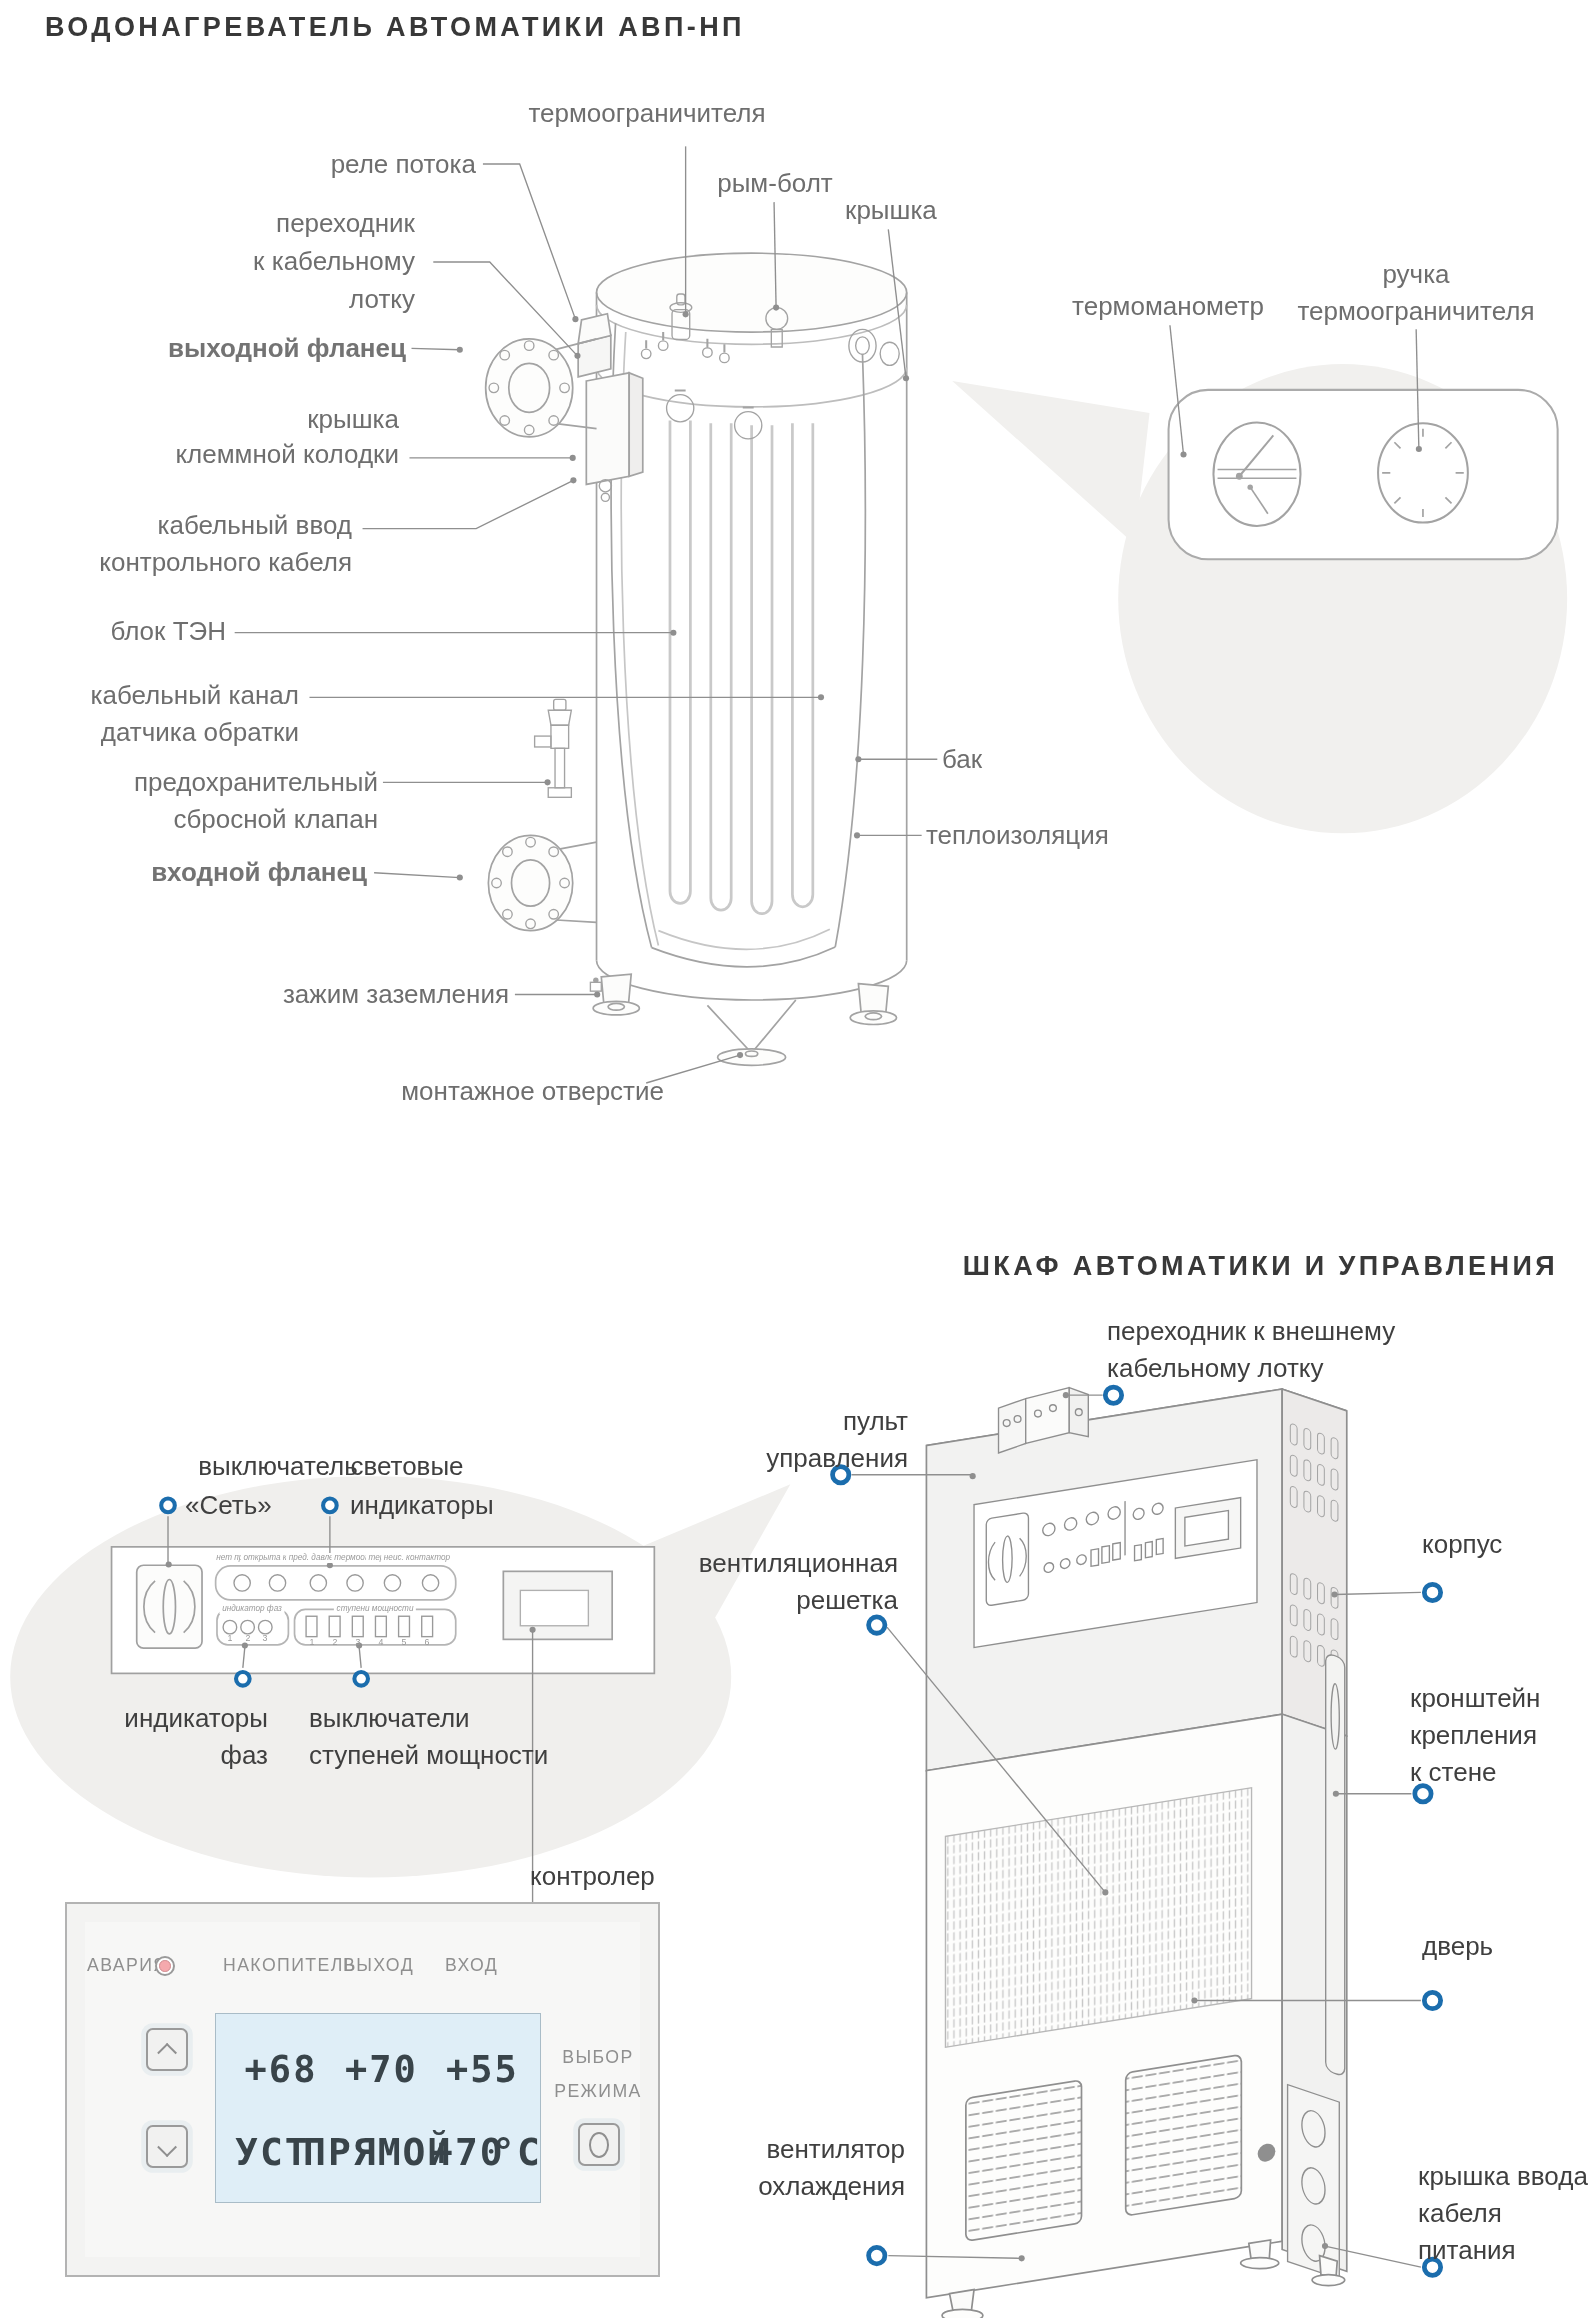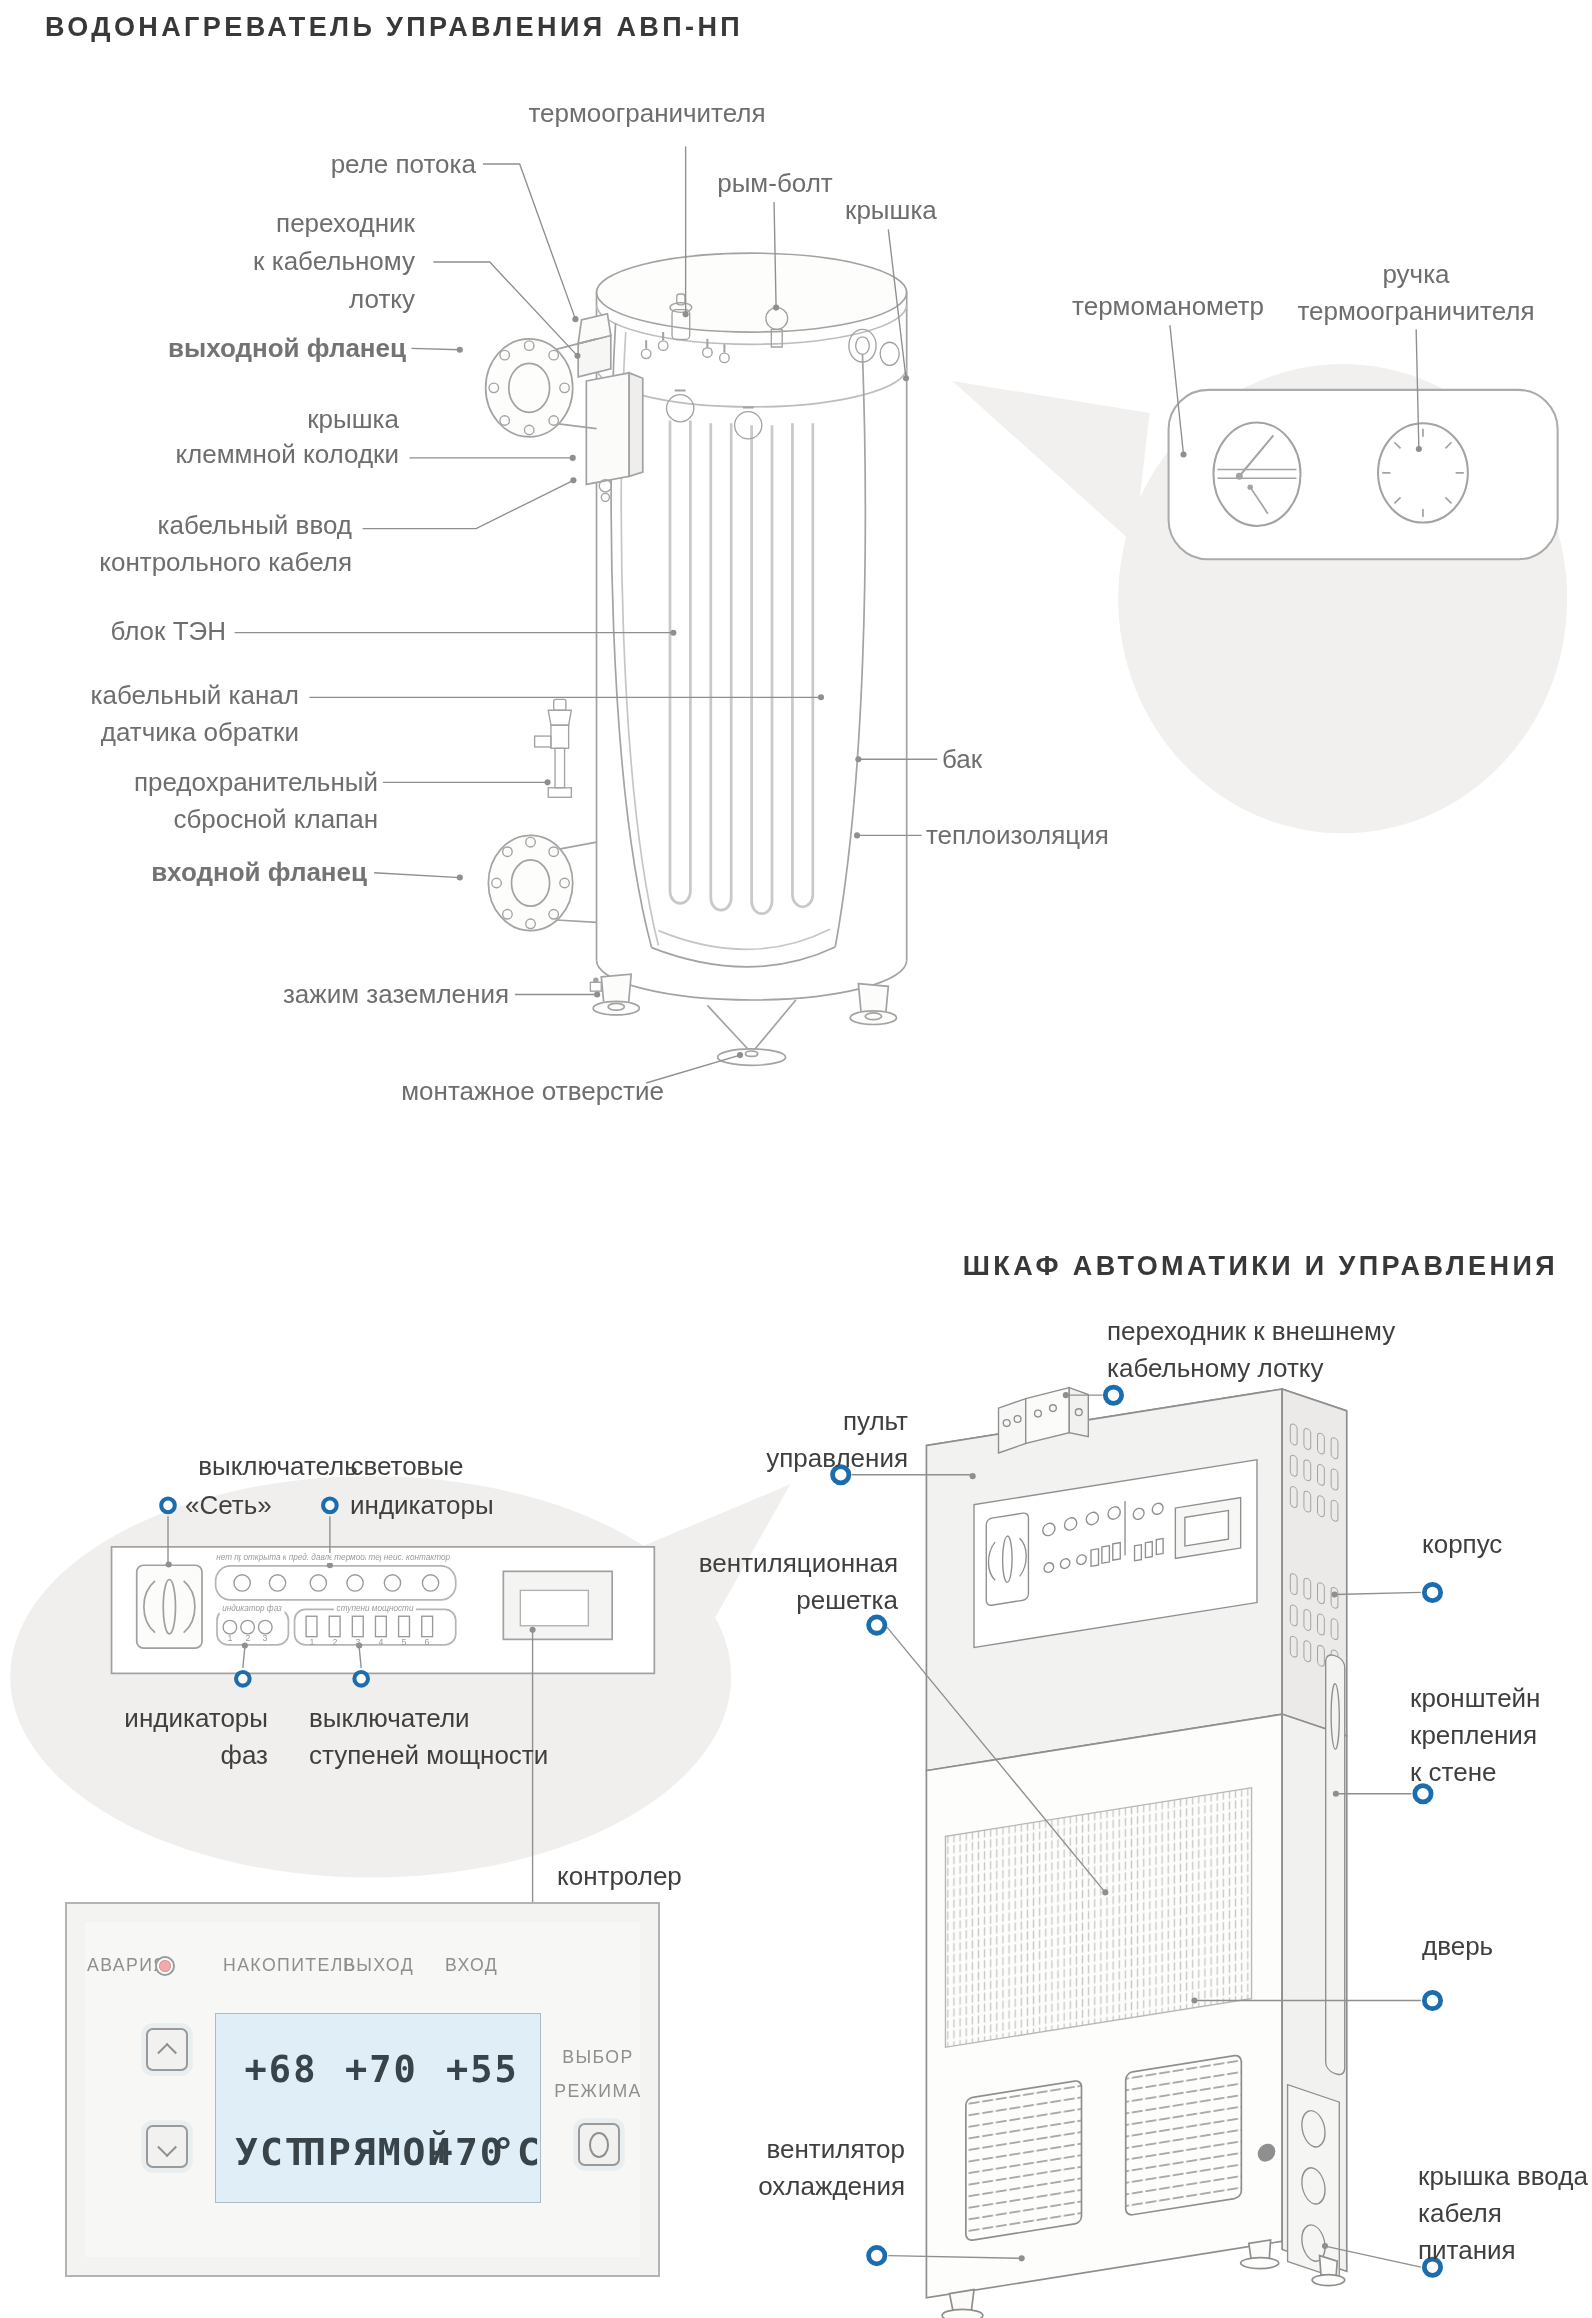--- a/index.html
+++ b/index.html
@@ -404,21 +404,21 @@
     <circle cx="2106" cy="2941" r="12" stroke-width="7"></circle>
     <circle cx="1289" cy="3316" r="12" stroke-width="7"></circle>
     <circle cx="2106" cy="3333" r="12" stroke-width="7"></circle>
     <circle cx="247" cy="2213" r="10" stroke-width="6"></circle>
     <circle cx="485" cy="2213" r="10" stroke-width="6"></circle>
     <circle cx="357" cy="2468" r="10" stroke-width="6"></circle>
     <circle cx="531" cy="2468" r="10" stroke-width="6"></circle>
   </g>
 </svg>
 
-<div class="title" style="left:45px;top:12.2px;">ВОДОНАГРЕВАТЕЛЬ УПРАВЛЕНИЯ АВП-НП</div>
+<div class="title" style="left:45px;top:12.2px;">ВОДОНАГРЕВАТЕЛЬ АВТОМАТИКИ АВП-НП</div>
 <div class="title" style="right:35px;top:1251px;">ШКАФ АВТОМАТИКИ И УПРАВЛЕНИЯ</div>
 
 <div class="lbl cx" style="left:647px;top:95px;">термоограничителя</div>
 <div class="lbl ra" style="right:1117px;top:146px;">реле потока</div>
 <div class="lbl ra" style="right:1178px;top:204px;line-height:38px;">переходник
 к кабельному
 лотку</div>
 <div class="lbl ra b" style="right:1187px;top:330px;">выходной фланец</div>
 <div class="lbl ra" style="right:1194px;top:402px;line-height:35px;">крышка
 клеммной колодки</div>
@@ -457,21 +457,21 @@
 кабеля питания</div>
 
 <div class="lbl dark cx" style="left:278px;top:1448px;">выключатель</div>
 <div class="lbl dark" style="left:185px;top:1487px;">«Сеть»</div>
 <div class="lbl dark cx" style="left:407px;top:1448px;">световые</div>
 <div class="lbl dark" style="left:350px;top:1487px;">индикаторы</div>
 <div class="lbl dark ra" style="right:1325px;top:1700px;">индикаторы
 фаз</div>
 <div class="lbl dark" style="left:309px;top:1700px;">выключатели
 ступеней мощности</div>
-<div class="lbl dark" style="left:557px;top:1858px;">контролер</div>
+<div class="lbl dark" style="left:530px;top:1858px;">контролер</div>
 
 <div class="tiny" style="left:242px;top:1553px;">нет протока</div>
 <div class="tiny" style="left:278px;top:1553px;">открыта крышка</div>
 <div class="tiny" style="left:318px;top:1553px;">пред. давление</div>
 <div class="tiny" style="left:355px;top:1553px;">термоогр.</div>
 <div class="tiny" style="left:392px;top:1553px;">термовыкл.</div>
 <div class="tiny" style="left:417px;top:1553px;">неис. контактор</div>
 <div class="tiny" style="left:252px;top:1604px;">индикатор фаз</div>
 <div class="tiny" style="left:375px;top:1604px;">ступени мощности</div>
 <div class="digit" style="left:230px;top:1634px;">1</div>

